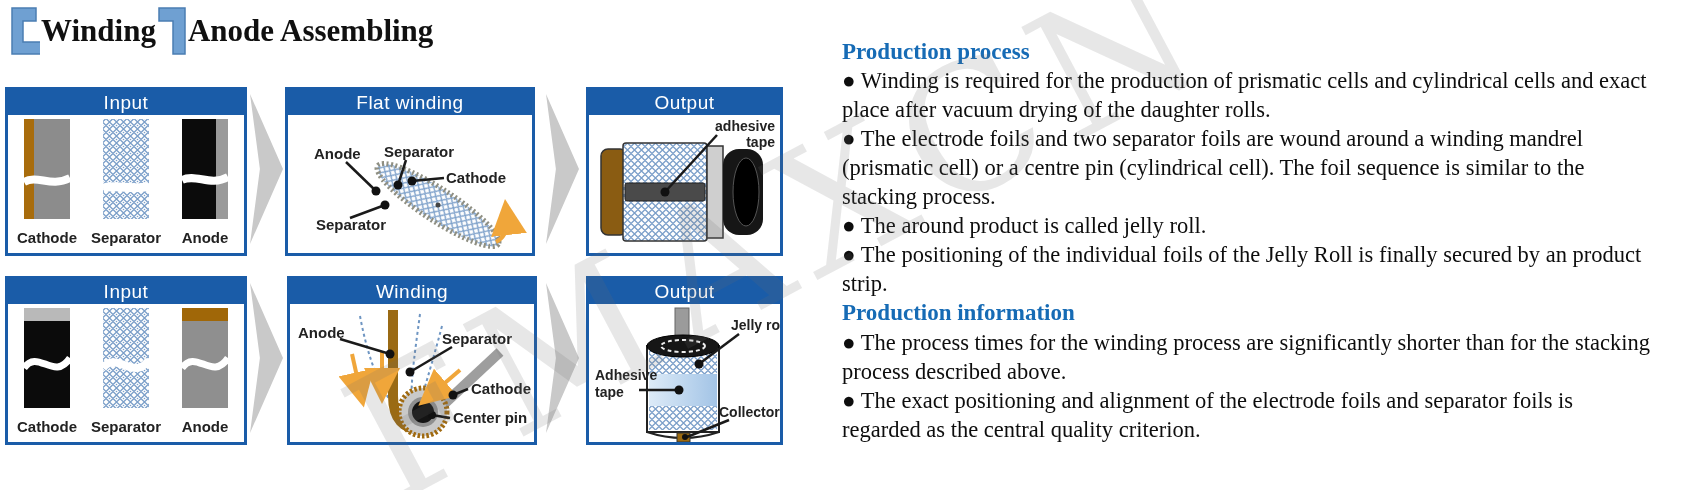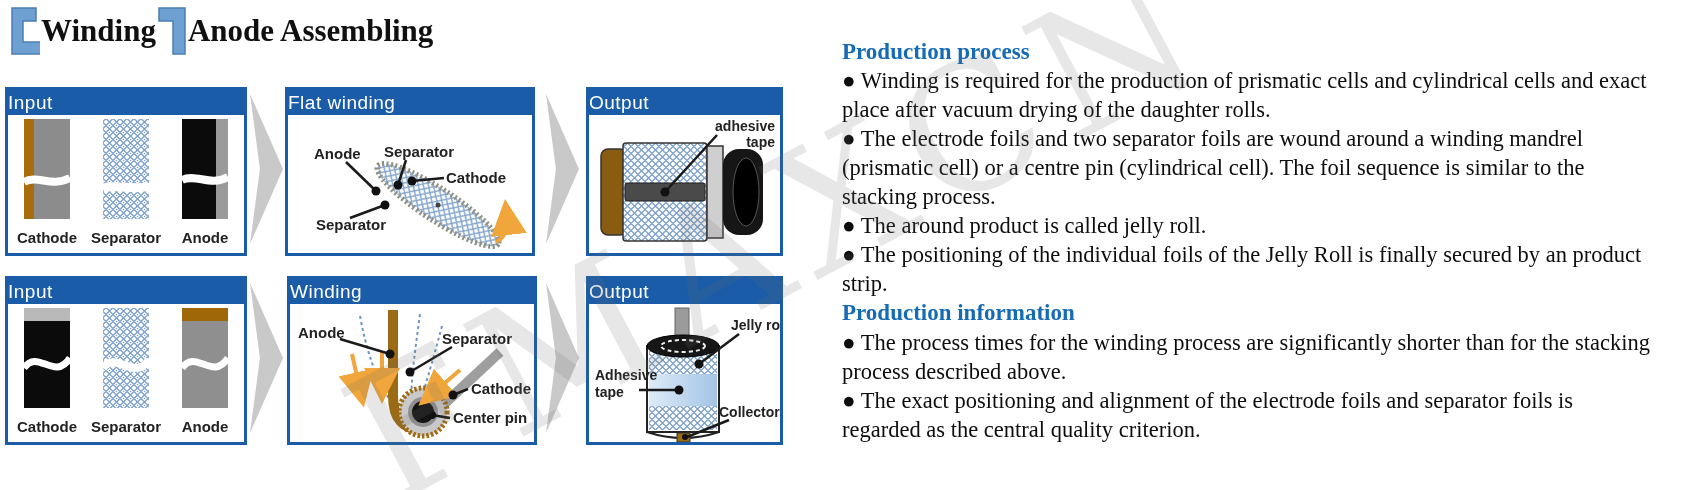--- a/index.html
+++ b/index.html
@@ -7,21 +7,21 @@
          font-family:"Liberation Sans",sans-serif;}
 
   
   .title{position:absolute;left:10px;top:4px;height:54px;display:flex;align-items:center;
          font-family:"Liberation Serif",serif;font-weight:bold;font-size:31px;color:#101010;}
   .title .word{margin:0 1px;}
   .title svg{display:block;}
 
   
   .panel{position:absolute;border:3px solid #1a5ca8;background:#fff;box-sizing:border-box;}
-  .panel-header{height:25px;background:#1a5ca8;color:#fff;
+  .panel-header{height:25px;background:#1a5ca8;color:#fff;text-align:center;
                 font-size:19px;line-height:25px;letter-spacing:.5px;}
   .panel-body{position:relative;width:100%;height:calc(100% - 25px);font-weight:bold;}
   .panel-body svg{display:block;width:100%;height:100%;}
 
   
   .chevron{position:absolute;background:#c9c9c9;
            clip-path:polygon(0 0,100% 50%,0 100%,30% 50%);}
 
   
   .textcol{position:absolute;left:842px;top:12px;width:812px;

